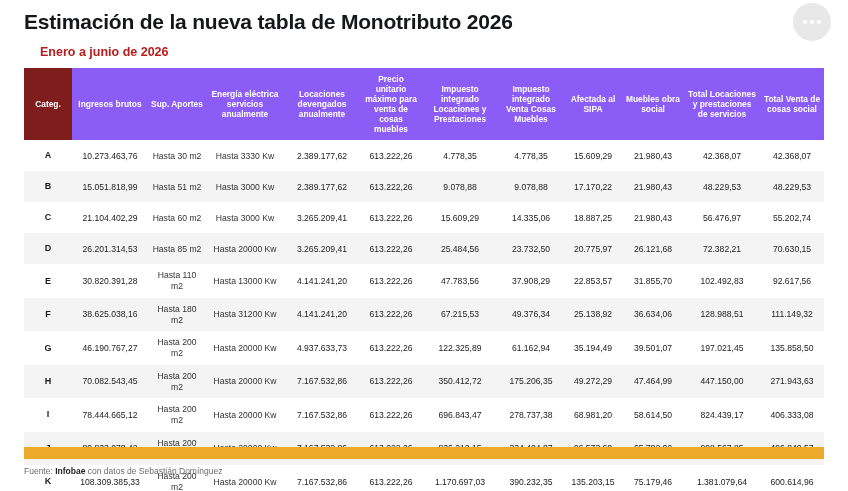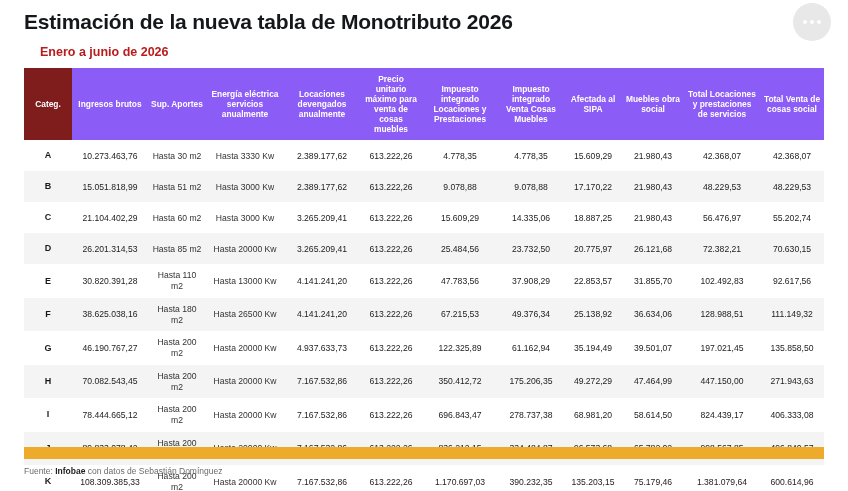--- a/index.html
+++ b/index.html
@@ -250,21 +250,21 @@
             <td class="num">37.908,29</td>
             <td class="num">22.853,57</td>
             <td class="num">31.855,70</td>
             <td class="num">102.492,83</td>
             <td class="num">92.617,56</td>
           </tr>
           <tr class="even">
             <td class="cat">F</td>
             <td class="num">38.625.038,16</td>
             <td class="sup">Hasta 180 m2</td>
-            <td class="energia">Hasta 26500 Kw</td>
+            <td class="energia">Hasta 31200 Kw</td>
             <td class="num">4.141.241,20</td>
             <td class="num">613.222,26</td>
             <td class="num">67.215,53</td>
             <td class="num">49.376,34</td>
             <td class="num">25.138,92</td>
             <td class="num">36.634,06</td>
             <td class="num">128.988,51</td>
             <td class="num">111.149,32</td>
           </tr>
           <tr class="odd">

